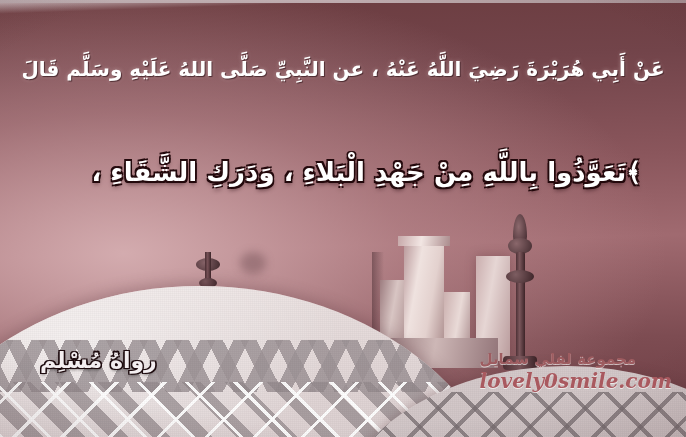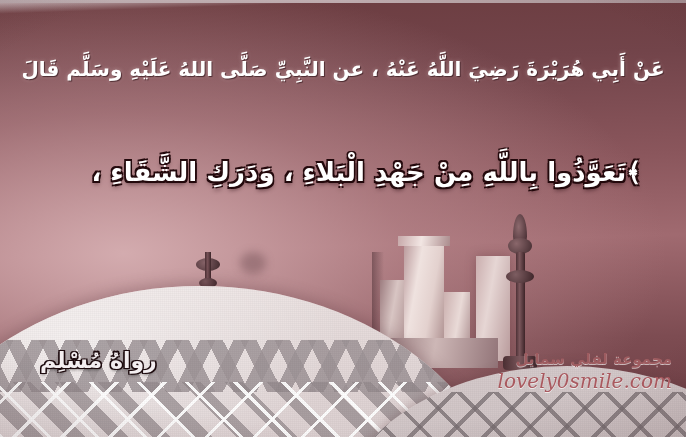--- a/index.html
+++ b/index.html
@@ -102,25 +102,25 @@
   .qline{font-size:26px;font-weight:700;color:#fff;line-height:1.55;
     -webkit-text-stroke:0px;
     text-shadow:
       -1.6px -1.6px 0 #23090c, 1.6px -1.6px 0 #23090c,
       -1.6px  1.6px 0 #23090c, 1.6px  1.6px 0 #23090c,
       0 3px 4px rgba(40,12,16,.6); margin-left: 47px;}
   .narr{position:absolute;left:40px;top:348px;direction:rtl;
     font-size:22px;font-weight:700;color:#f3eef0;
     text-shadow:-1.4px -1.4px 0 #1d0b0e,1.4px -1.4px 0 #1d0b0e,
                 -1.4px 1.4px 0 #1d0b0e,1.4px 1.4px 0 #1d0b0e,0 2px 3px rgba(0,0,0,.45);}
-  .wm{position:absolute;right:14px;top:350px;text-align:right;direction:rtl;}
+  .wm{position:absolute;right:14px;top:350px;text-align:left;direction:rtl;}
   .wm-ar{font-size:15px;font-weight:700;color:#9e5c60;letter-spacing:.5px;
     text-shadow:0 1px 0 rgba(255,255,255,.6);}
   .wm-en{direction:ltr;font-family:"DejaVu Serif","Liberation Serif",serif;
-    font-style:italic;font-weight:400;font-size:20px;color:#a9595f;margin-top:1px;
+    font-style:italic;font-weight:700;font-size:20px;color:#a9595f;margin-top:1px;
     text-shadow:0 1px 0 rgba(255,255,255,.65);}
 </style>
 </head>
 <body>
 
 <div id="card">
 
   <div class="toprule"></div>
 
   <div class="arch">

